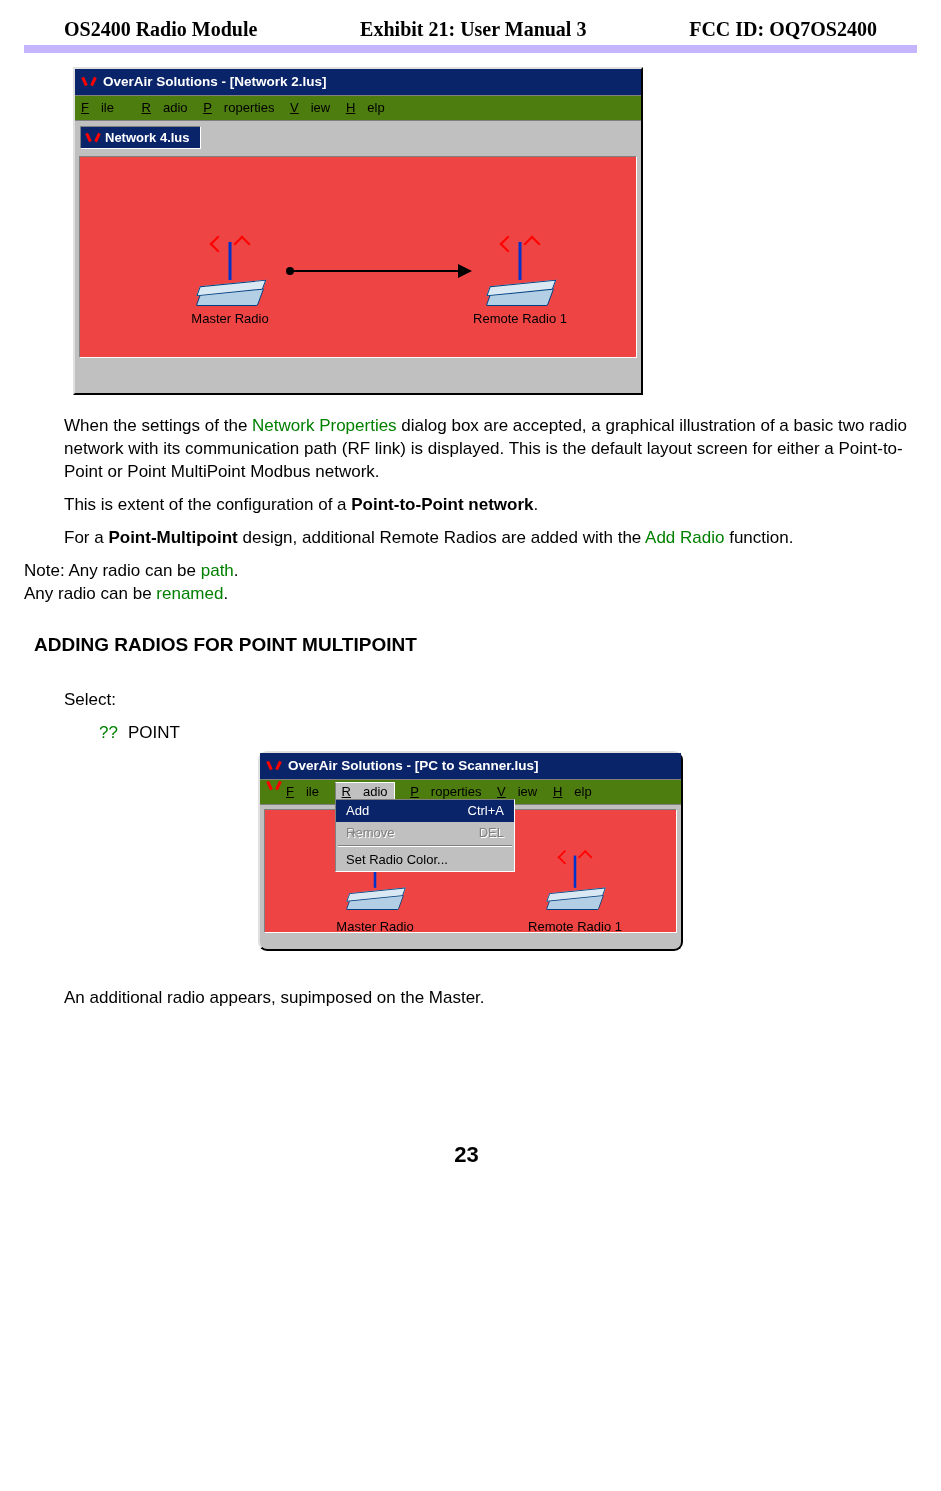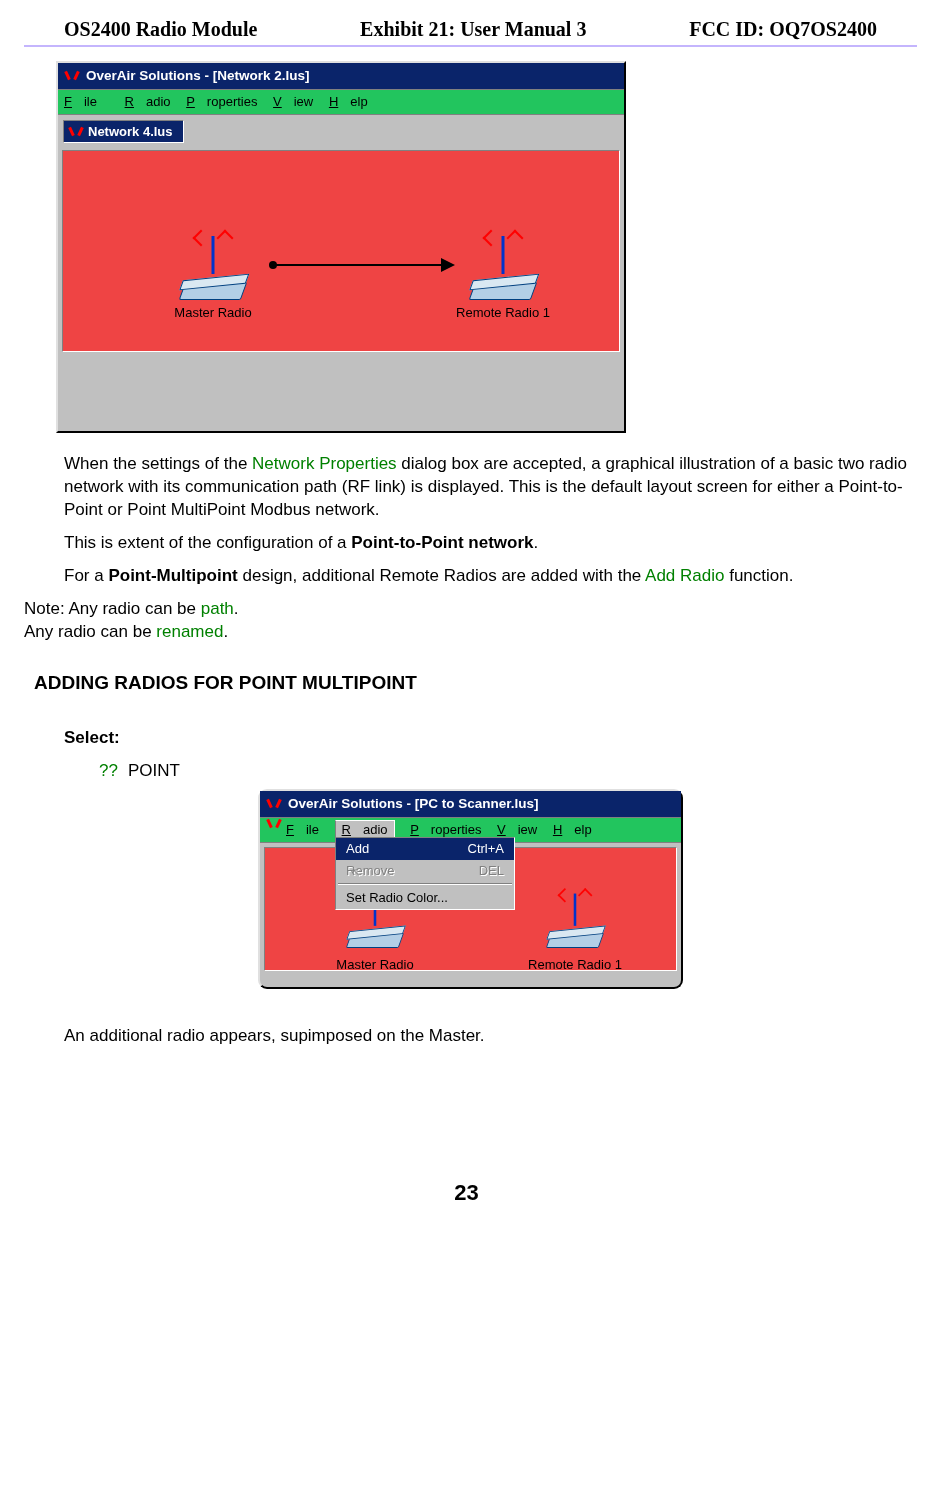--- a/index.html
+++ b/index.html
@@ -12,36 +12,36 @@
       padding: 16px 24px 24px 24px;
       font-size: 17px;
       line-height: 1.35;
     }
     .header {
       display: flex;
       justify-content: space-between;
       font-family: "Times New Roman", Times, serif;
       font-weight: bold;
       font-size: 20px;
-      border-bottom: 2px solid #c4b5fd;
+      border-bottom: 8px solid #c4b5fd;
       padding: 0 40px 2px 40px;
       margin-bottom: 14px;
     }
     .content { padding: 0 10px; }
     .indent { margin-left: 30px; }
     .indent-list { margin-left: 65px; }
     .win-window {
       border: 2px solid #000;
       border-top: 2px solid #e0e0e0;
       border-left: 2px solid #e0e0e0;
       background: #c0c0c0;
       margin-bottom: 20px;
       font-family: Tahoma, "MS Sans Serif", Arial, sans-serif;
     }
-    .w1 { width: 570px; height: 372px; margin-left: 22px; }
+    .w1 { width: 570px; height: 328px; margin-left: 39px; }
     .w2 { width: 425px; height: 200px; margin: 6px auto 36px; }
     .titlebar {
       background: linear-gradient(to right, #0a246a, #0a246a);
       color: #fff;
       font-weight: bold;
       font-size: 13.5px;
       padding: 4px 6px;
       display: flex;
       align-items: center;
       gap: 6px;
@@ -52,21 +52,21 @@
       position: relative;
       display: inline-block;
     }
     .app-icon::before, .app-icon::after {
       content: ""; position: absolute; width: 3px; height: 9px; background: #f00;
       top: 3px;
     }
     .app-icon::before { left: 2px; transform: rotate(-25deg); }
     .app-icon::after { right: 2px; transform: rotate(25deg); }
     .menubar {
-      background: #22c55e;
+      background: #4d7c0f;
       padding: 3px 6px;
       font-size: 13px;
       border-bottom: 1px solid #808080;
     }
     .menubar span { margin-right: 12px; cursor: default; }
     .menubar .ul { text-decoration: underline; }
     .subtab {
       display: inline-flex;
       align-items: center;
       gap: 4px;
@@ -235,21 +235,21 @@
     <div>
       <span>Note:  Any radio can be </span><span class="link-green">path</span><span>.</span>
     </div>
     <div>
       <span>Any radio can be </span><span class="link-green">renamed</span><span>.</span>
     </div>
   </div>
 
   <div class="indent section-h">ADDING RADIOS FOR POINT MULTIPOINT</div>
 
-  <p class="indent" style="margin-top:32px;font-weight:bold;">Select:</p>
+  <p class="indent" style="margin-top:32px;">Select:</p>
 
   <div class="indent-list">
     <div class="list-row"><span class="qq">??</span><span>POINT</span></div>
   </div>
 
   <div class="win-window w2" style="position:relative;border-radius:9px;">
     <div class="titlebar">
       <span class="app-icon"></span>
       <span>OverAir Solutions - [PC to Scanner.lus]</span>
     </div>

